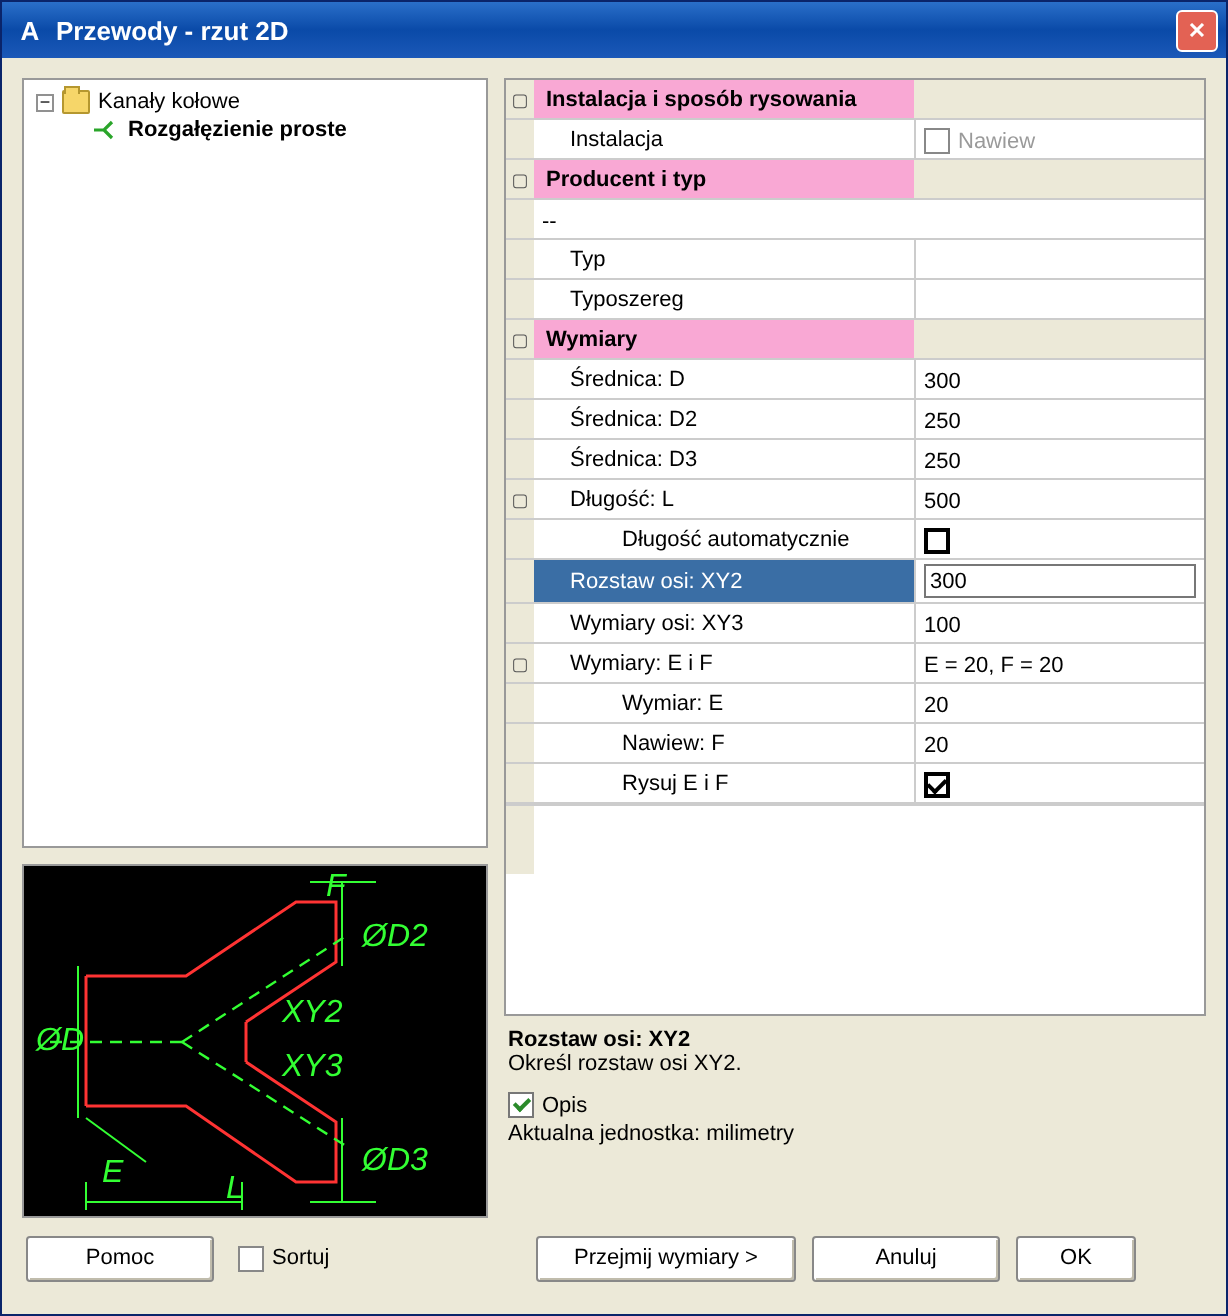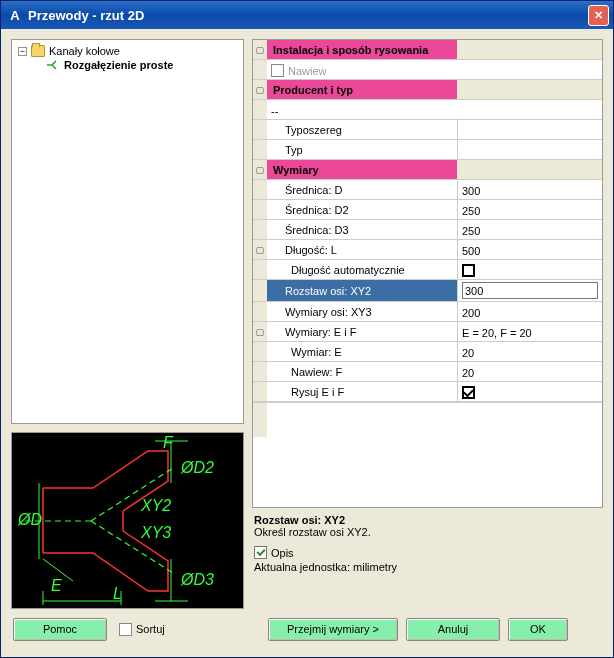--- a/index.html
+++ b/index.html
@@ -144,31 +144,31 @@
     color: #555;
   }
   .prop-key {
     width: 191px;
     padding: 2px 4px 2px 6px;
     border-right: 1px solid #ccc;
     display:flex;
     align-items:center;
   }
   .prop-key.indent1 { padding-left: 18px; }
-  .prop-key.indent2 { padding-left: 24px; }
+  .prop-key.indent2 { padding-left: 44px; }
   .prop-val {
     flex: 1;
     padding: 2px 4px;
     display:flex;
     align-items:flex-end;
     gap:4px;
   }
   .prop-header .prop-key {
     font-weight: bold;
-    background: #ec4899;
+    background: #f9a8d4;
     border-right-color: #ece9d8;
   }
   .prop-header .prop-val { background: #ece9d8; }
   .prop-selected .prop-key {
     background: #3a6ea5;
     color: #fff;
   }
   .prop-selected .prop-val input{
     border:1px solid #777;
     height:17px;
@@ -244,21 +244,21 @@
   .bottom-right{
     flex:1;
     display:flex;
     align-items:center;
     gap:8px;
     justify-content:flex-start;
   }
   .btn{
     height:23px;
     border:1px solid #888;
-    background:#86efac;
+    background:#ffffff;
     border-radius:2px;
     padding:0 8px;
     font-size:11px;
     font-family:inherit;
     cursor:pointer;
     display:inline-flex;
     align-items:center;
     justify-content:center;
     box-shadow: inset 1px 1px 0 #fff, inset -1px -1px 0 #c0bcac;
   }
@@ -340,42 +340,43 @@
 
   <div class="right-col">
     <div class="prop-grid">
       <div class="prop-row prop-header">
         <div class="prop-gutter">▢</div>
         <div class="prop-key">Instalacja i sposób rysowania</div>
         <div class="prop-val"></div>
       </div>
       <div class="prop-row">
         <div class="prop-gutter"></div>
+        <div class="prop-key indent1">Instalacja</div>
         <div class="prop-val">
           <span class="small-check"></span>
           <span class="disabled-text">Nawiew</span>
         </div>
       </div>
       <div class="prop-row prop-header">
         <div class="prop-gutter">▢</div>
         <div class="prop-key">Producent i typ</div>
         <div class="prop-val"></div>
       </div>
       <div class="prop-row">
         <div class="prop-gutter"></div>
         <div class="prop-val">--</div>
       </div>
       <div class="prop-row">
         <div class="prop-gutter"></div>
+        <div class="prop-key indent1">Typ</div>
+        <div class="prop-val"></div>
+      </div>
+      <div class="prop-row">
+        <div class="prop-gutter"></div>
         <div class="prop-key indent1">Typoszereg</div>
-        <div class="prop-val"></div>
-      </div>
-      <div class="prop-row">
-        <div class="prop-gutter"></div>
-        <div class="prop-key indent1">Typ</div>
         <div class="prop-val"></div>
       </div>
       <div class="prop-row prop-header">
         <div class="prop-gutter">▢</div>
         <div class="prop-key">Wymiary</div>
         <div class="prop-val"></div>
       </div>
       <div class="prop-row">
         <div class="prop-gutter"></div>
         <div class="prop-key indent1">Średnica: D</div>
@@ -406,21 +407,21 @@
       <div class="prop-row prop-selected">
         <div class="prop-gutter"></div>
         <div class="prop-key indent1">Rozstaw osi: XY2</div>
         <div class="prop-val">
             <input type="text" value="300" style="">
           </div>
       </div>
       <div class="prop-row">
         <div class="prop-gutter"></div>
         <div class="prop-key indent1">Wymiary osi: XY3</div>
-        <div class="prop-val">200</div>
+        <div class="prop-val">100</div>
       </div>
       <div class="prop-row">
         <div class="prop-gutter">▢</div>
         <div class="prop-key indent1">Wymiary: E i F</div>
         <div class="prop-val">E = 20,  F = 20</div>
       </div>
       <div class="prop-row">
         <div class="prop-gutter"></div>
         <div class="prop-key indent2">Wymiar: E</div>
         <div class="prop-val">20</div>

